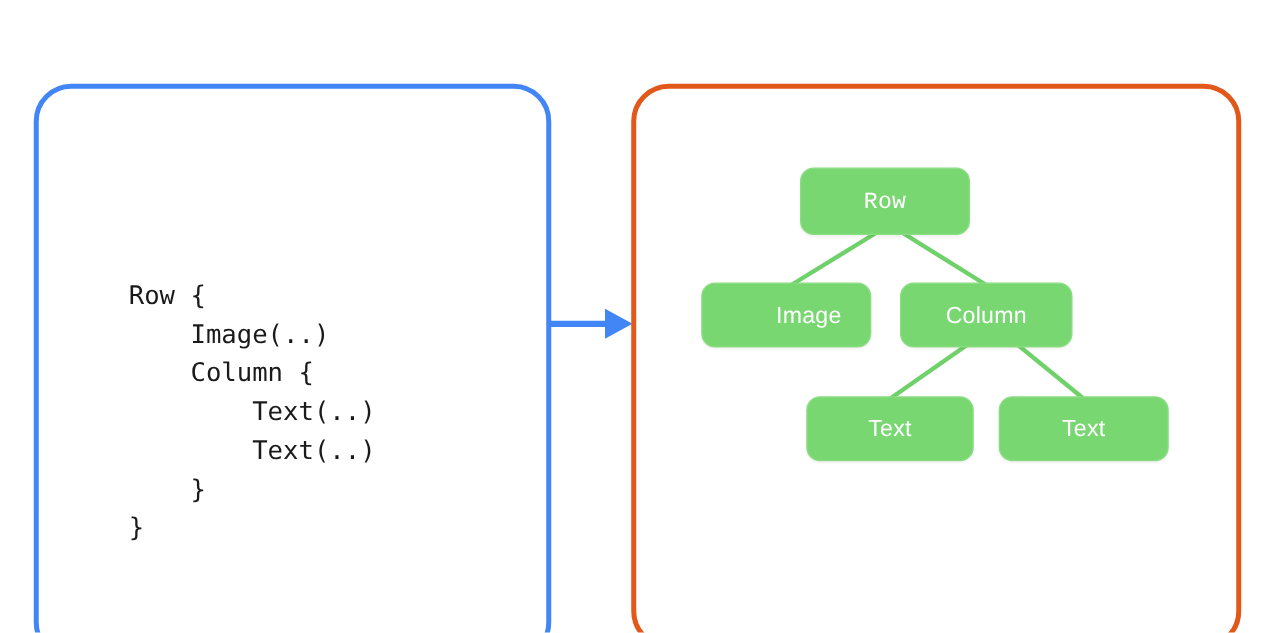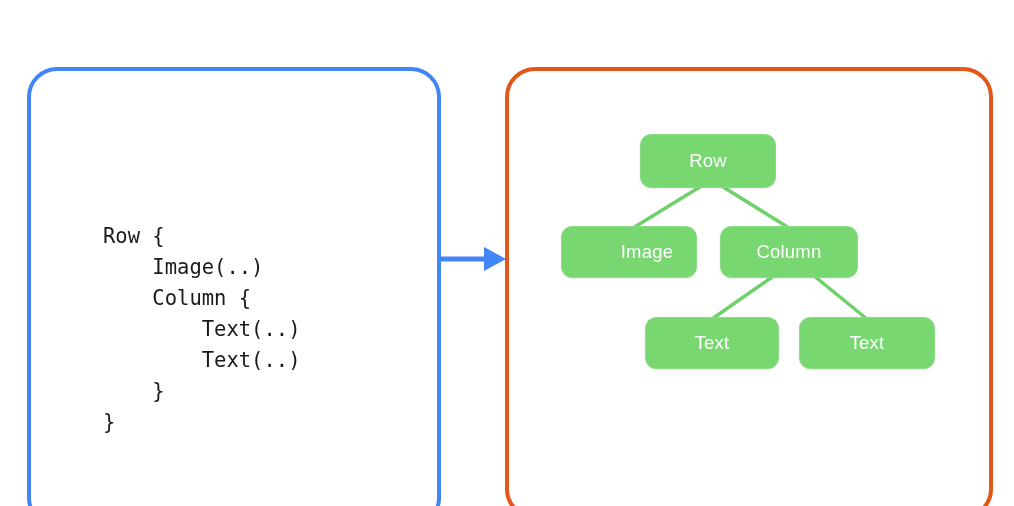--- a/index.html
+++ b/index.html
@@ -85,21 +85,21 @@
     border-radius: 11px;
     color: #ffffff;
     font-family: "Liberation Sans", sans-serif;
     font-size: 18.5px;
     display: flex;
     align-items: center;
     justify-content: center;
     letter-spacing: 0.2px;
     box-shadow: 0 1px 2px rgba(0,0,0,0.06);
   }
-  #node-row    { left: 640px; top: 134px; width: 136px; height: 54px; }
+  #node-row    { left: 640px; top: 134px; width: 136px; height: 54px; font-family: Liberation Mono, monospace; }
   #node-image  { left: 561px; top: 226px; width: 136px; height: 52px; padding-left: 36px; }
   #node-column { left: 720px; top: 226px; width: 138px; height: 52px; }
   #node-text1  { left: 645px; top: 317px; width: 134px; height: 52px; }
   #node-text2  { left: 799px; top: 317px; width: 136px; height: 52px; }
 </style>
 </head>
 <body>
 
 <div id="stage">
 

